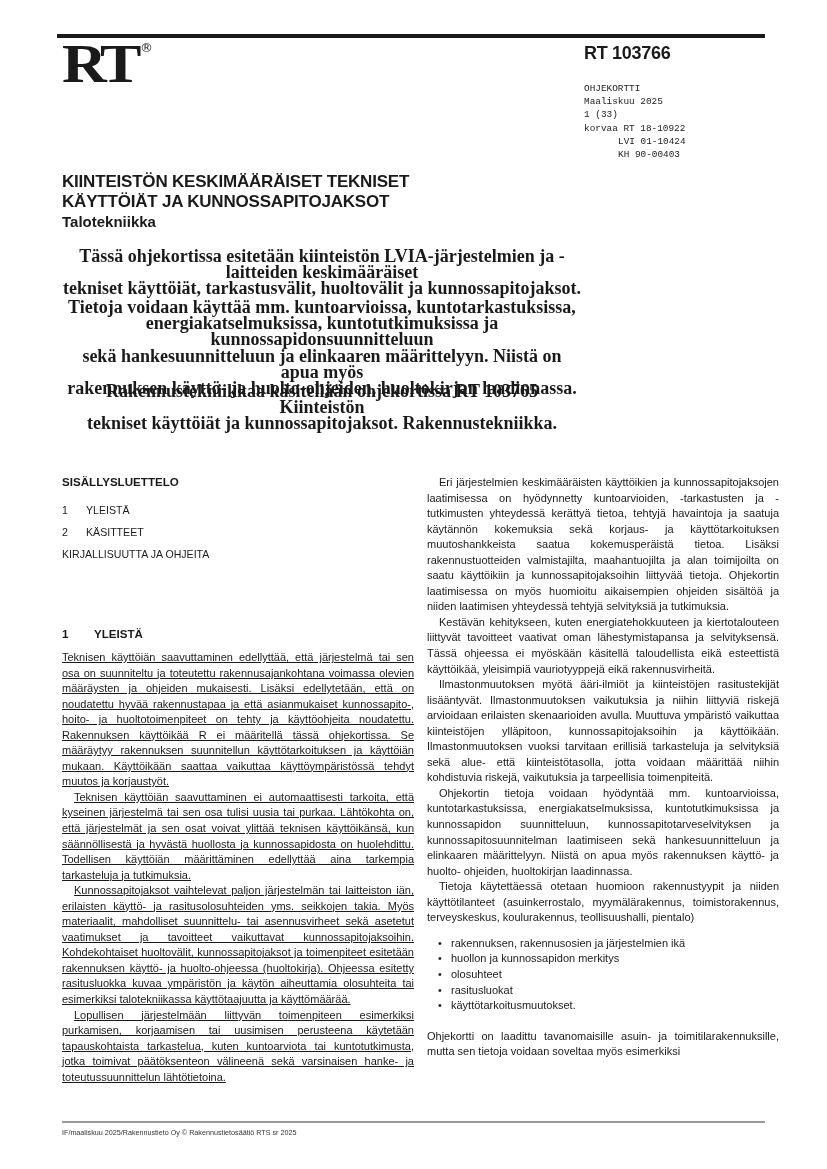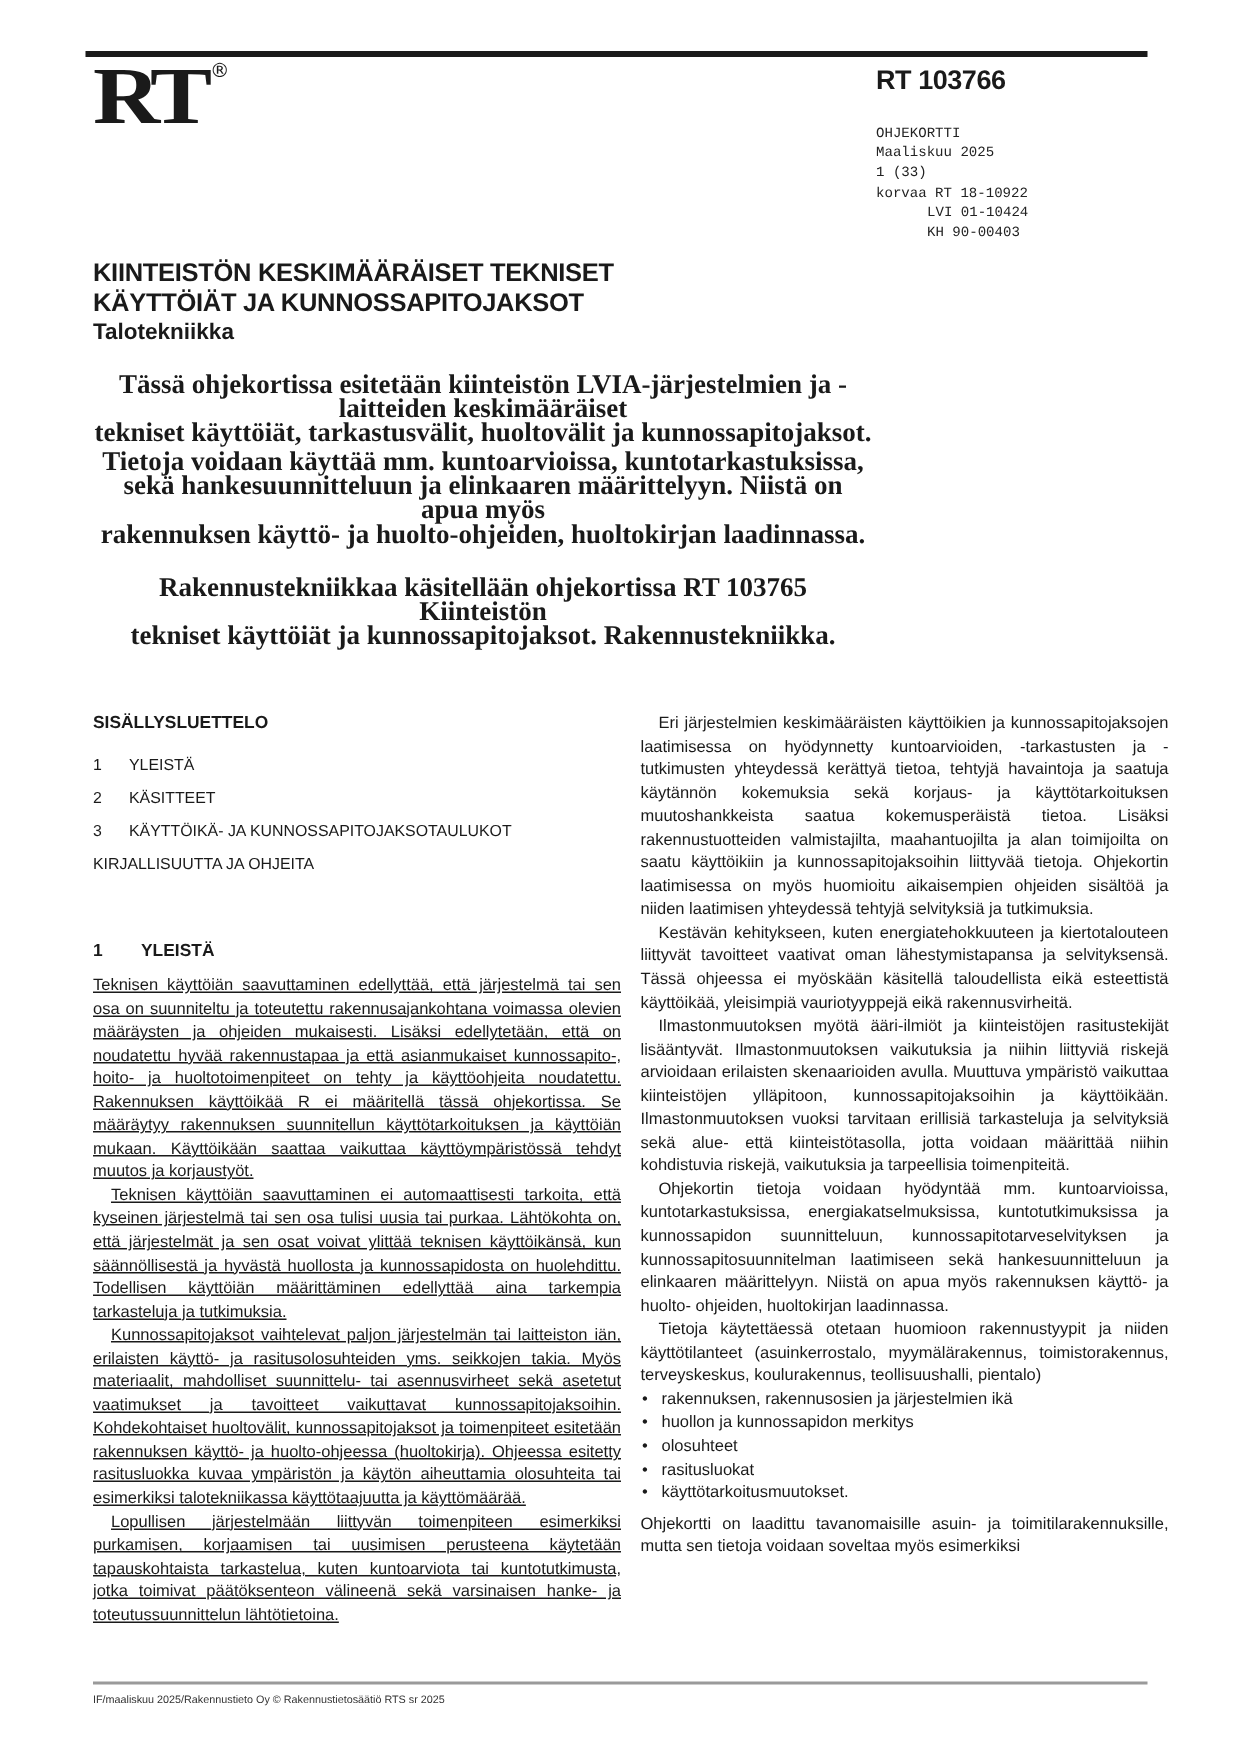--- a/index.html
+++ b/index.html
@@ -27,21 +27,21 @@
   .col p { margin: 0; text-indent: 12px; }
   .col p.noindent { text-indent: 0; }
   .toc-title { position: absolute; left: 62px; top: 475px; font-family: Liberation Sans, sans-serif;
                font-weight: bold; font-size: 11.6px; }
   .toc { position: absolute; left: 62px; top: 499px; font-family: "Liberation Sans", sans-serif;
          font-size: 10.6px; line-height: 22px; }
   .toc .num { display: inline-block; width: 24px; }
   .sec-head { position: absolute; left: 62px; top: 627px; font-family: "Liberation Sans", sans-serif;
               font-weight: bold; font-size: 11.6px; }
   .sec-head .num { display: inline-block; width: 32px; }
-  .bullets { list-style: none; margin: 0; padding: 0; }
+  .bullets { list-style: none; margin: 10px; padding: 0; }
   .bullets li { position: relative; padding-left: 14px; text-indent: 0; text-align: left; }
   .bullets li::before { content: "•"; position: absolute; left: 1px; }
   .gap { height: 5px; }
   .footer-rule { position: absolute; left: 62px; top: 1121px; width: 703px; height: 2px; background: #9a9a9a; }
   .footer { position: absolute; left: 62px; top: 1128px; font-family: "Liberation Sans", sans-serif; font-size: 7.2px; color: #333; }
 </style>
 </head>
 <body>
 
 <div class="top-rule"></div>
@@ -63,33 +63,33 @@
   <div>KÄYTTÖIÄT JA KUNNOSSAPITOJAKSOT</div>
 </div>
 <div class="subtitle">Talotekniikka</div>
 
 <div class="intro" style="top:248px;">
   <p>Tässä ohjekortissa esitetään kiinteistön LVIA-järjestelmien ja -laitteiden keskimääräiset</p>
   <p>tekniset käyttöiät, tarkastusvälit, huoltovälit ja kunnossapitojaksot.</p>
 </div>
 <div class="intro" style="top:299px;">
   <p>Tietoja voidaan käyttää mm. kuntoarvioissa, kuntotarkastuksissa,</p>
+  <p>energiakatselmuksissa, kuntotutkimuksissa ja kunnossapidonsuunnitteluun</p>
   <p>sekä hankesuunnitteluun ja elinkaaren määrittelyyn. Niistä on apua myös</p>
   <p>rakennuksen käyttö- ja huolto-ohjeiden, huoltokirjan laadinnassa.</p>
 </div>
 <div class="intro" style="top:383px;">
   <p>Rakennustekniikkaa käsitellään ohjekortissa RT 103765 Kiinteistön</p>
   <p>tekniset käyttöiät ja kunnossapitojaksot. Rakennustekniikka.</p>
 </div>
 
 <div class="toc-title">SISÄLLYSLUETTELO</div>
 <div class="toc">
   <div><span class="num">1</span><span>YLEISTÄ</span></div>
   <div><span class="num">2</span><span>KÄSITTEET</span></div>
-  <div><span class="num">3</span><span>KÄYTTÖIKÄ- JA KUNNOSSAPITOJAKSOTAULUKOT</span></div>
   <div><span>KIRJALLISUUTTA JA OHJEITA</span></div>
 </div>
 
 <div class="sec-head">
   <span class="num">1</span><span>YLEISTÄ</span>
 </div>
 
 <div class="col" style="left:62px; top:650px;text-decoration:underline;">
   <p class="noindent">Teknisen käyttöiän saavuttaminen edellyttää, että järjestelmä tai sen osa on suunniteltu ja toteutettu rakennusajankohtana voimassa olevien määräysten ja ohjeiden mukaisesti. Lisäksi edellytetään, että on noudatettu hyvää rakennustapaa ja että asianmukaiset kunnossapito-, hoito- ja huoltotoimenpiteet on tehty ja käyttöohjeita noudatettu. Rakennuksen käyttöikää R ei määritellä tässä ohjekortissa. Se määräytyy rakennuksen suunnitellun käyttötarkoituksen ja käyttöiän mukaan. Käyttöikään saattaa vaikuttaa käyttöympäristössä tehdyt muutos ja korjaustyöt.</p>
   <p>Teknisen käyttöiän saavuttaminen ei automaattisesti tarkoita, että kyseinen järjestelmä tai sen osa tulisi uusia tai purkaa. Lähtökohta on, että järjestelmät ja sen osat voivat ylittää teknisen käyttöikänsä, kun säännöllisestä ja hyvästä huollosta ja kunnossapidosta on huolehdittu. Todellisen käyttöiän määrittäminen edellyttää aina tarkempia tarkasteluja ja tutkimuksia.</p>

